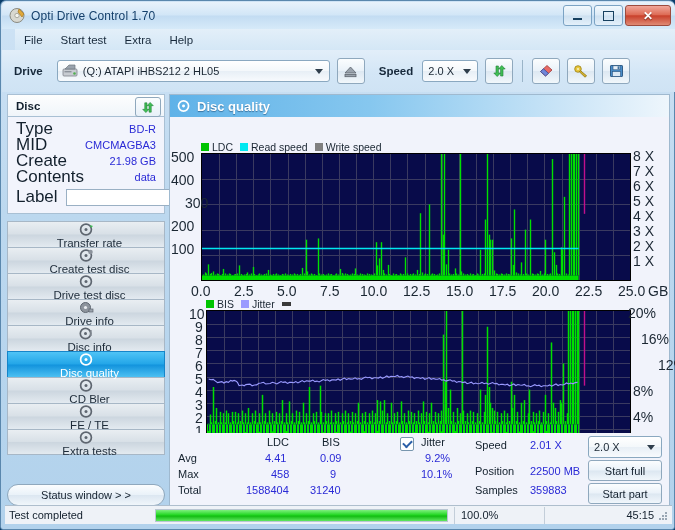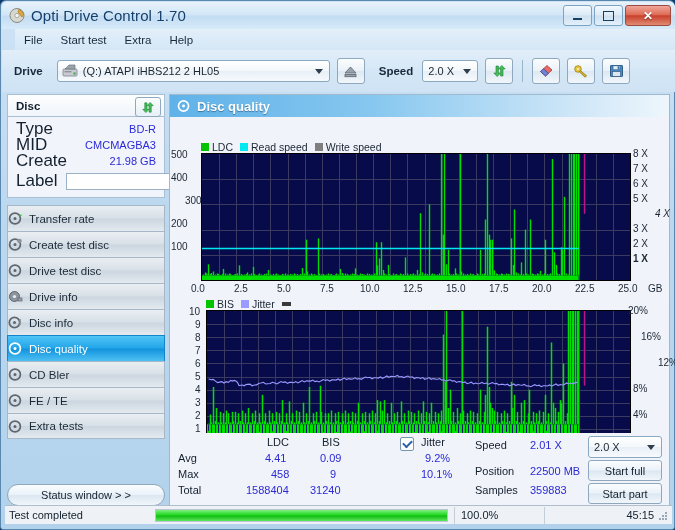--- a/index.html
+++ b/index.html
@@ -17,21 +17,21 @@
     border:1px solid #5a87ad;
     border-radius:6px 6px 3px 3px;
   }
   #titlebar{
     position:absolute;left:1px;top:1px;width:673px;height:27px;
     background:linear-gradient(180deg,#e8f2fb 0%,#d2e6f7 48%,#c3dcf2 52%,#d6eaf9 100%);
     border-radius:5px 5px 0 0;
     display:flex;align-items:center;
   }
   #app-icon{width:17px;height:17px;margin-left:7px;margin-right:5px;position:relative;flex:0 0 auto;}
-  #title-text{font-size:15px;color:#15406b;font-weight:normal;letter-spacing:.1px;}
+  #title-text{font-size:12px;color:#15406b;font-weight:normal;letter-spacing:.1px;}
   #wincontrols{position:absolute;right:4px;top:3px;display:flex;gap:2px;}
   .winbtn{
     width:27px;height:19px;border:1px solid #7ba3c4;border-radius:3px;
     background:linear-gradient(180deg,#f3f9fd 0%,#dceaf6 48%,#cde0f0 52%,#e4f0fa 100%);
     display:flex;align-items:center;justify-content:center;
   }
   .winbtn.close{
     width:44px;border:1px solid #9c4b3e;
     background:linear-gradient(180deg,#f0a79b 0%,#de6d57 45%,#c9412c 52%,#e08a74 100%);
   }
@@ -97,23 +97,23 @@
   #label-input{
     flex:1;height:17px;border:1px solid #9ab0c4;background:#fff;margin-left:8px;margin-right:4px;
     box-sizing:border-box;
   }
   .disc-ic{width:20px;height:20px;border:1px solid #8fa8bd;border-radius:3px;
     background:linear-gradient(180deg,#fbfdfe 0%,#e7f0f8 100%);
     display:flex;align-items:center;justify-content:center;flex:0 0 auto;}
   #navlist{margin-top:7px;}
   .nav-item{
     height:26px;display:flex;align-items:center;box-sizing:border-box;
-    border:1px solid #a7b7c6;border-bottom:none;
+    border:1px solid #a7b7c6;border-bottom:none;padding-left:7px;
     background:linear-gradient(180deg,#e9eef2 0%,#d8e0e7 48%,#ccd6df 52%,#e3eaf0 100%);
-    color:#1c2a38;font-size:11.5px;
+    color:#1c2a38;font-size:11.5px;flex-direction:column;
   }
   .nav-item:last-child{border-bottom:1px solid #a7b7c6;}
   .nav-item.sel{
     background:linear-gradient(180deg,#4fc4f6 0%,#23a6e8 48%,#1293dd 52%,#4dc0f2 100%);
     color:#ffffff;border-color:#1585c9;
   }
   .nav-ic{width:15px;height:15px;margin-right:6px;flex:0 0 auto;position:relative;}
   #status-window-btn{
     position:absolute;left:6px;top:483px;width:158px;height:22px;
     border:1px solid #8fa8bd;border-radius:11px;
@@ -130,21 +130,21 @@
     height:22px;
     background:linear-gradient(90deg,#5fb2e8 0%,#86c7ef 40%,#c9e4f7 78%,#eef6fc 100%);
     display:flex;align-items:center;padding-left:7px;box-sizing:border-box;
   }
   #main-head span.t{color:#ffffff;font-weight:bold;font-size:13px;margin-left:6px;
     text-shadow:0 1px 1px rgba(20,60,100,.55);}
   .chartwrap{position:relative;}
   .legend{position:absolute;display:flex;align-items:center;gap:3px;font-size:10.5px;color:#1b2733;z-index:4;}
   .lsw{width:8px;height:8px;display:inline-block;}
   .plot{position:absolute;background:#080b4a;border:1px solid #000;box-sizing:border-box;overflow:hidden;}
-  .axlbl{position:absolute;font-size:10px;color:#1b2733;white-space:nowrap;}
+  .axlbl{position:absolute;font-size:14px;color:#1b2733;white-space:nowrap;}
   .axlbl.r{color:#1b2733;}
   svg{display:block;}
   
   #stats{position:absolute;left:0;bottom:0;width:499px;height:72px;background:#f1f3fb;}
   .stat{position:absolute;font-size:11px;color:#13202d;white-space:nowrap;}
   .stat.v{color:#2a2ad6;}
   .stat.h{color:#13202d;}
   .chk{
     position:absolute;width:12px;height:12px;border:1px solid #7896ae;background:#fff;border-radius:2px;
     display:flex;align-items:center;justify-content:center;
@@ -278,20 +278,24 @@
         <span class="info-k">Type</span>
         <span class="info-v">BD-R</span>
       </div>
       <div class="info-row">
         <span class="info-k">MID</span>
         <span class="info-v">CMCMAGBA3</span>
       </div>
       <div class="info-row">
         <span class="info-k">Create</span>
         <span class="info-v">21.98 GB</span>
+      </div>
+      <div class="info-row">
+        <span class="info-k">Contents</span>
+        <span class="info-v">data</span>
       </div>
       <div id="label-row">
         <span class="info-k">Label</span>
         <input id="label-input" type="text" value="" style="">
         <div class="disc-ic">
           <svg width="15" height="15" viewBox="0 0 15 15">
             <circle cx="7.5" cy="7.5" r="6.2" fill="#e8e07a" stroke="#8d8420" stroke-width="1"></circle>
             <circle cx="7.5" cy="7.5" r="1.9" fill="#f7f4d4" stroke="#8d8420" stroke-width=".7"></circle>
           </svg>
         </div>
@@ -668,24 +672,24 @@
       <div class="axlbl" style="left:1px;top:32px;">500</div>
       <div class="axlbl" style="left:1px;top:55px;">400</div>
       <div class="axlbl" style="left:15px;top:78px;">300</div>
       <div class="axlbl" style="left:1px;top:101px;">200</div>
       <div class="axlbl" style="left:1px;top:124px;">100</div>
 
       <div class="axlbl r" style="left:463px;top:31px;">8 X</div>
       <div class="axlbl r" style="left:463px;top:46px;">7 X</div>
       <div class="axlbl r" style="left:463px;top:61px;">6 X</div>
       <div class="axlbl r" style="left:463px;top:76px;">5 X</div>
-      <div class="axlbl r" style="left:485px;top:91px;font-style:italic;">4 X</div>
+      <div class="axlbl r" style="left:463px;top:91px;">4 X</div>
       <div class="axlbl r" style="left:463px;top:106px;">3 X</div>
       <div class="axlbl r" style="left:463px;top:121px;">2 X</div>
-      <div class="axlbl r" style="left:463px;top:136px;font-weight:bold;">1 X</div>
+      <div class="axlbl r" style="left:463px;top:136px;">1 X</div>
 
       <div class="axlbl" style="left:21px;top:166px;">0.0</div>
       <div class="axlbl" style="left:64px;top:166px;">2.5</div>
       <div class="axlbl" style="left:107px;top:166px;">5.0</div>
       <div class="axlbl" style="left:150px;top:166px;">7.5</div>
       <div class="axlbl" style="left:190px;top:166px;">10.0</div>
       <div class="axlbl" style="left:233px;top:166px;">12.5</div>
       <div class="axlbl" style="left:276px;top:166px;">15.0</div>
       <div class="axlbl" style="left:319px;top:166px;">17.5</div>
       <div class="axlbl" style="left:362px;top:166px;">20.0</div>

